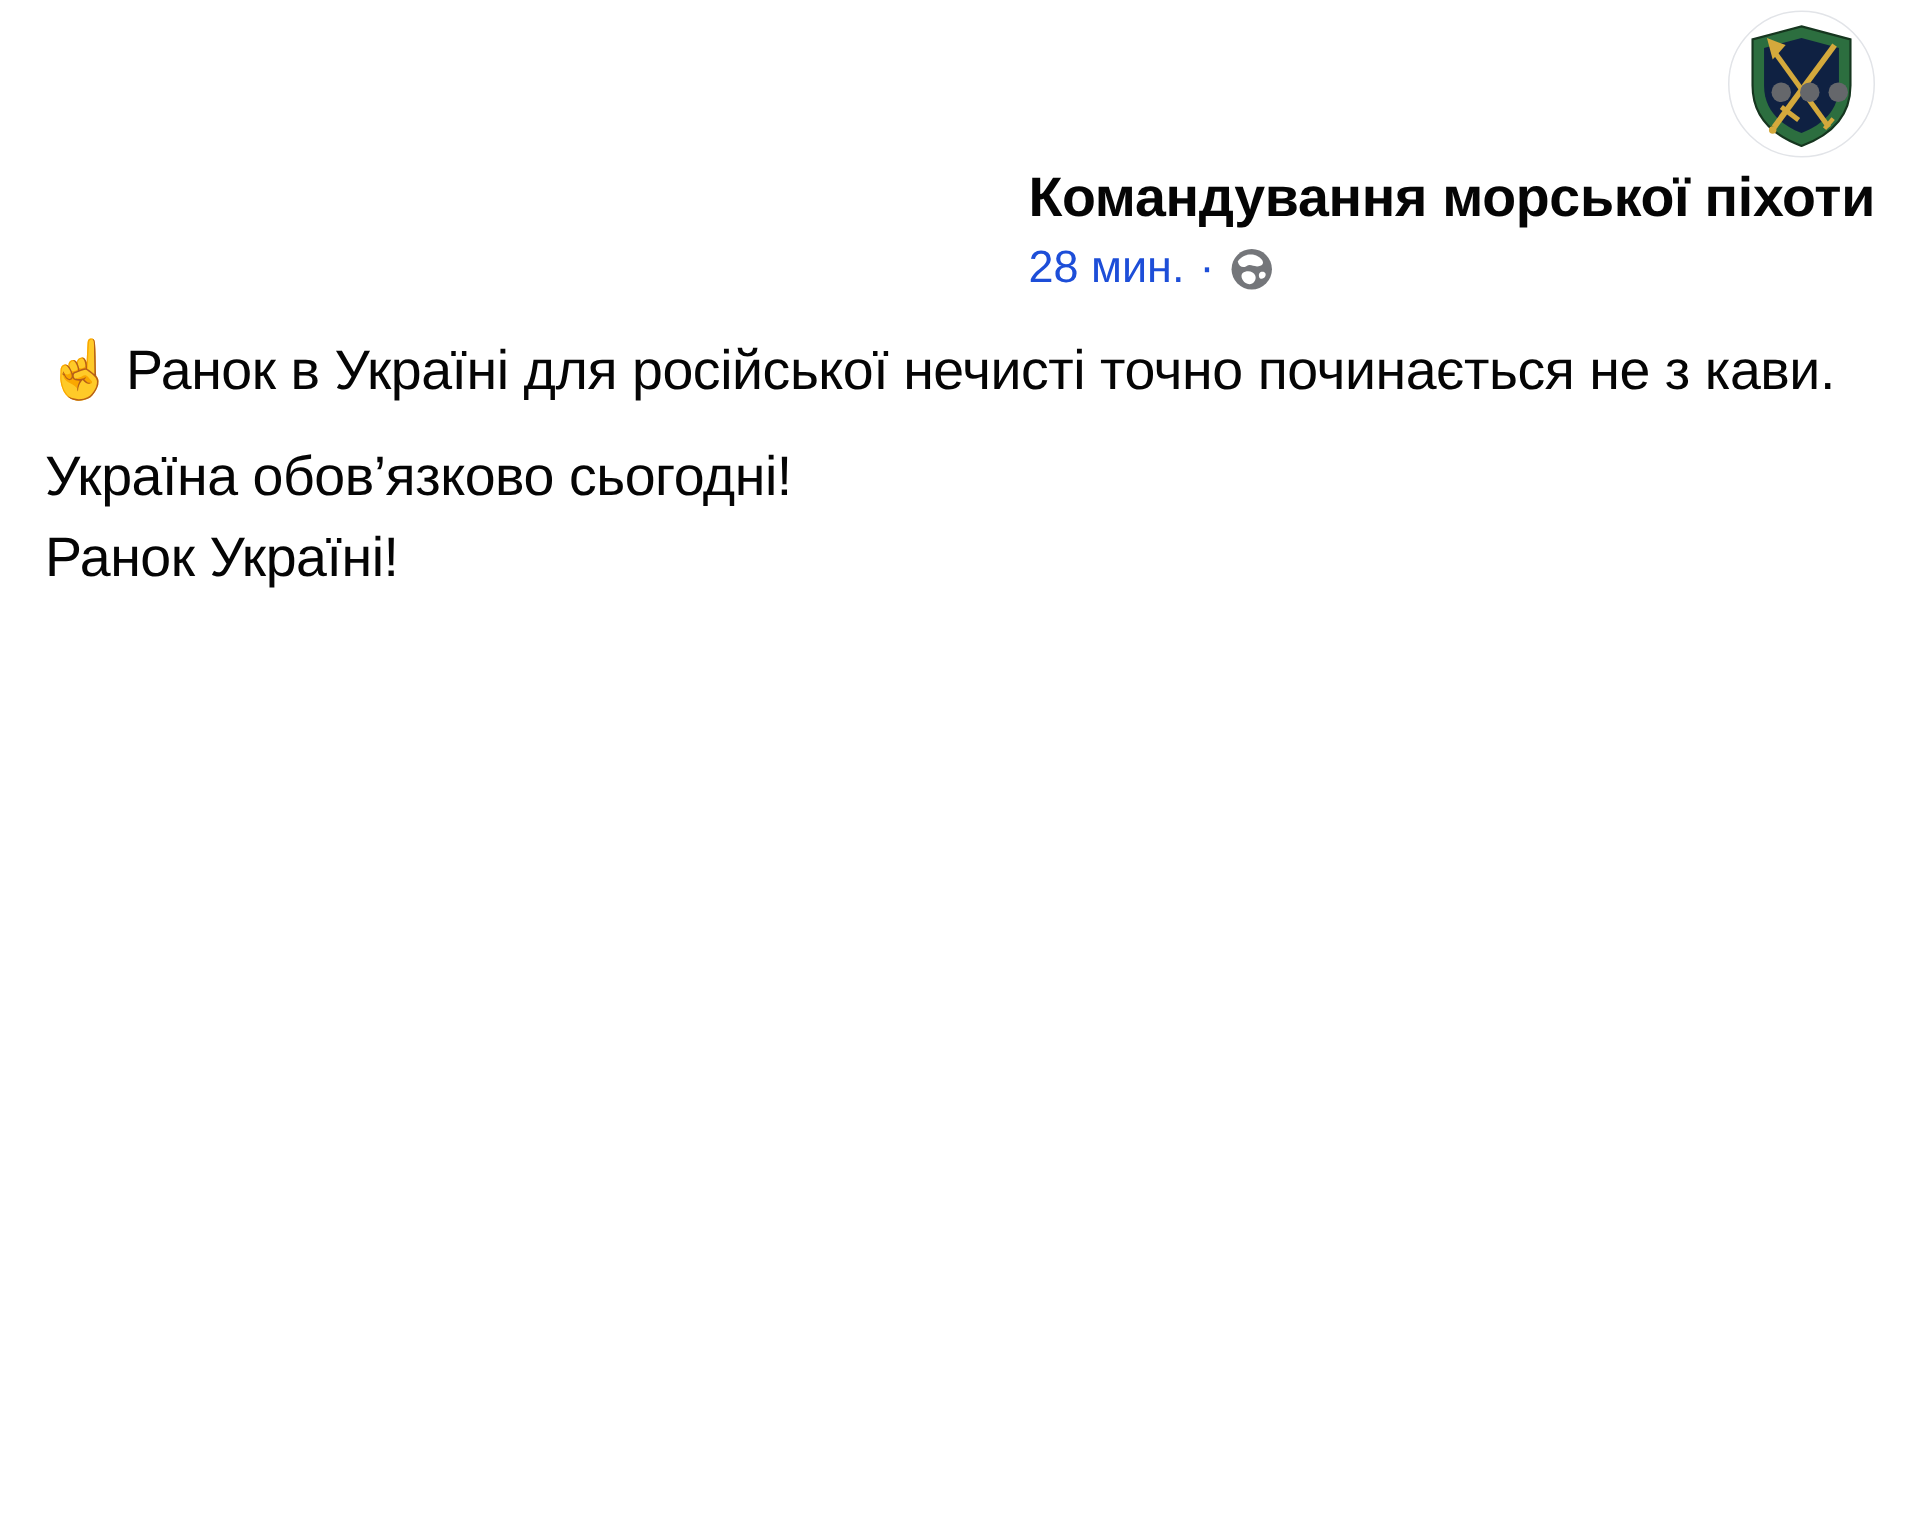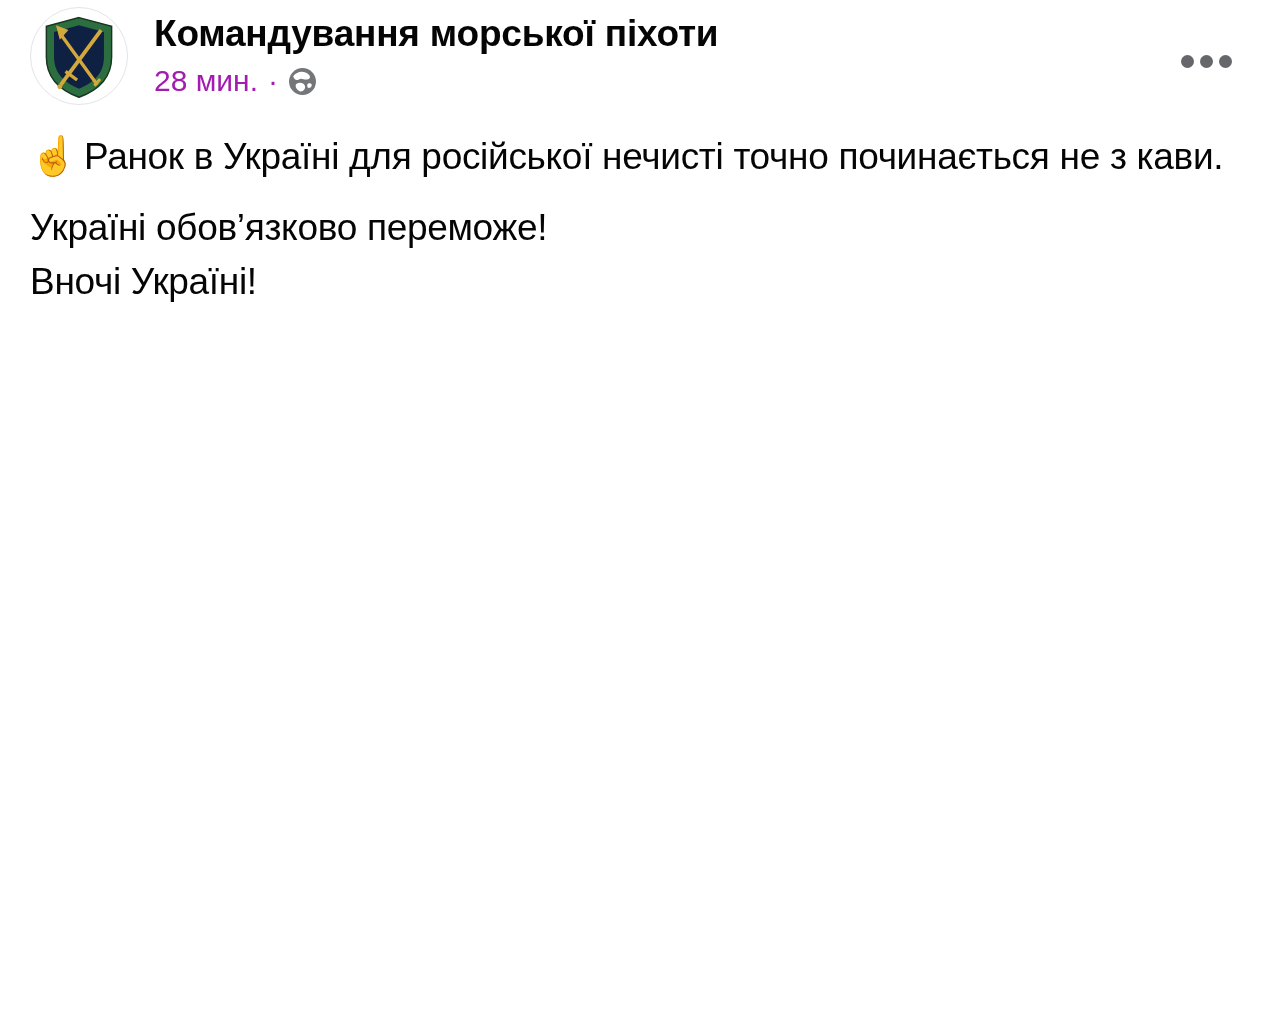--- a/index.html
+++ b/index.html
@@ -13,21 +13,22 @@
   }
   .post {
     position: relative;
     padding: 7px 30px 0 30px;
     box-sizing: border-box;
     width: 1280px;
   }
   .post-header {
     position: relative;
     display: flex;
-    align-items: flex-start;
+    align-items: flex-end;
+    flex-direction: column;
   }
   .avatar {
     width: 98px;
     height: 98px;
     border-radius: 50%;
     border: 1px solid #e2e4e8;
     box-sizing: border-box;
     background: #ffffff;
     flex: 0 0 auto;
     overflow: hidden;
@@ -43,21 +44,21 @@
     font-weight: bold;
     color: #050505;
     letter-spacing: -0.2px;
     cursor: pointer;
   }
   .meta {
     margin-top: 9px;
     display: flex;
     align-items: center;
     font-size: 30px;
-    color: #a21caf;
+    color: #1d4ed8;
   }
   .meta .sep { margin: 0 10px; }
   .globe { display: inline-flex; align-items: center; }
   .globe svg { display: block; }
   .menu {
     position: absolute;
     right: 10px;
     top: 40px;
     display: flex;
     gap: 6px;
@@ -136,19 +137,19 @@
   <div class="post-body">
 
     <p>
       <span class="emoji e-hand">☝</span><span class="ptext">Ранок в Україні для російської нечисті точно починається не з кави.</span>
     </p>
 
 
 
 
     <p>
-      <span class="ptext">Україні обов’язково переможе!</span><br>
-      <span class="ptext">Вночі Україні!</span>
+      <span class="ptext">Україна обов’язково сьогодні!</span><br>
+      <span class="ptext">Ранок Україні!</span>
     </p>
 
   </div>
 
 </div>
 
 </body></html>

